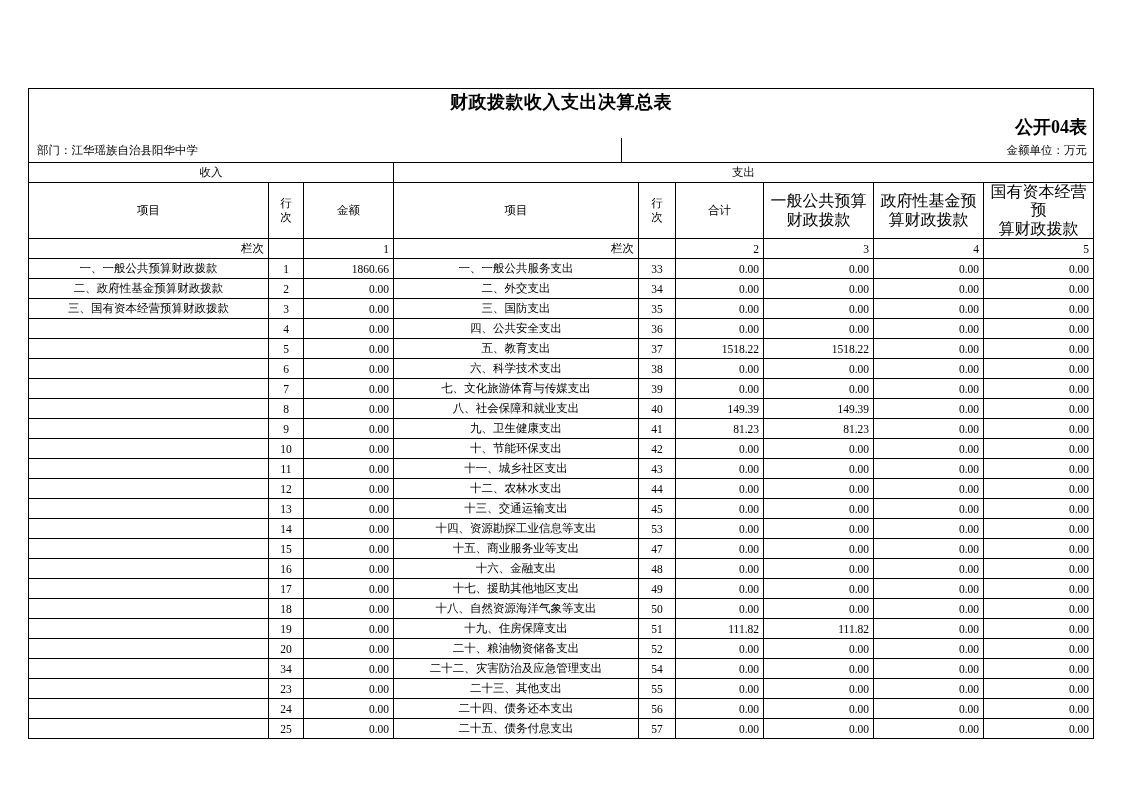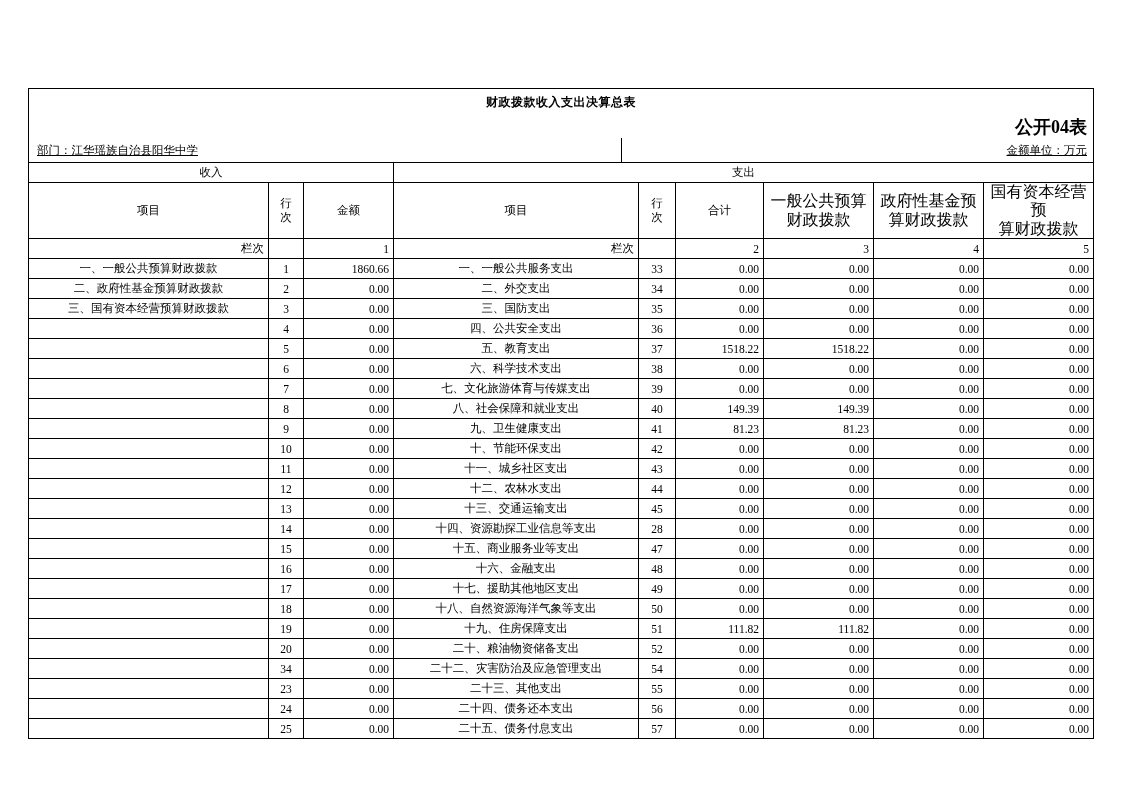--- a/index.html
+++ b/index.html
@@ -23,21 +23,21 @@
   }
   .title-row {
     border: 1px solid #000;
     border-bottom: none;
     height: 26px;
     display: flex;
     align-items: center;
     justify-content: center;
   }
   .title {
-    font-size: 12px;
+    font-size: 18px;
     font-weight: bold;
     letter-spacing: 0.5px;
   }
   .sub-row {
     border-left: 1px solid #000;
     border-right: 1px solid #000;
     height: 23px;
     display: flex;
     align-items: center;
   }
@@ -78,21 +78,20 @@
     flex: 1;
     height: 100%;
     display: flex;
     align-items: center;
     justify-content: flex-end;
     padding-right: 6px;
     box-sizing: border-box;
   }
   .dept-text, .unit-text {
     font-size: 11.5px;
-    text-decoration: underline;
   }
   table.main {
     border-collapse: collapse;
     width: 100%;
     table-layout: fixed;
   }
   table.main td, table.main th {
     border: 1px solid #000;
     font-size: 11.5px;
     font-weight: normal;
@@ -342,21 +341,21 @@
           <td class="num">0.00</td>
           <td class="num">0.00</td>
           <td class="num">0.00</td>
           <td class="num">0.00</td>
         </tr>
         <tr class="data-row">
           <td class="item nowrap"></td>
           <td class="rowidx">14</td>
           <td class="num">0.00</td>
           <td class="item nowrap">十四、资源勘探工业信息等支出</td>
-          <td class="rowidx">28</td>
+          <td class="rowidx">53</td>
           <td class="num">0.00</td>
           <td class="num">0.00</td>
           <td class="num">0.00</td>
           <td class="num">0.00</td>
         </tr>
         <tr class="data-row">
           <td class="item nowrap"></td>
           <td class="rowidx">15</td>
           <td class="num">0.00</td>
           <td class="item nowrap">十五、商业服务业等支出</td>

